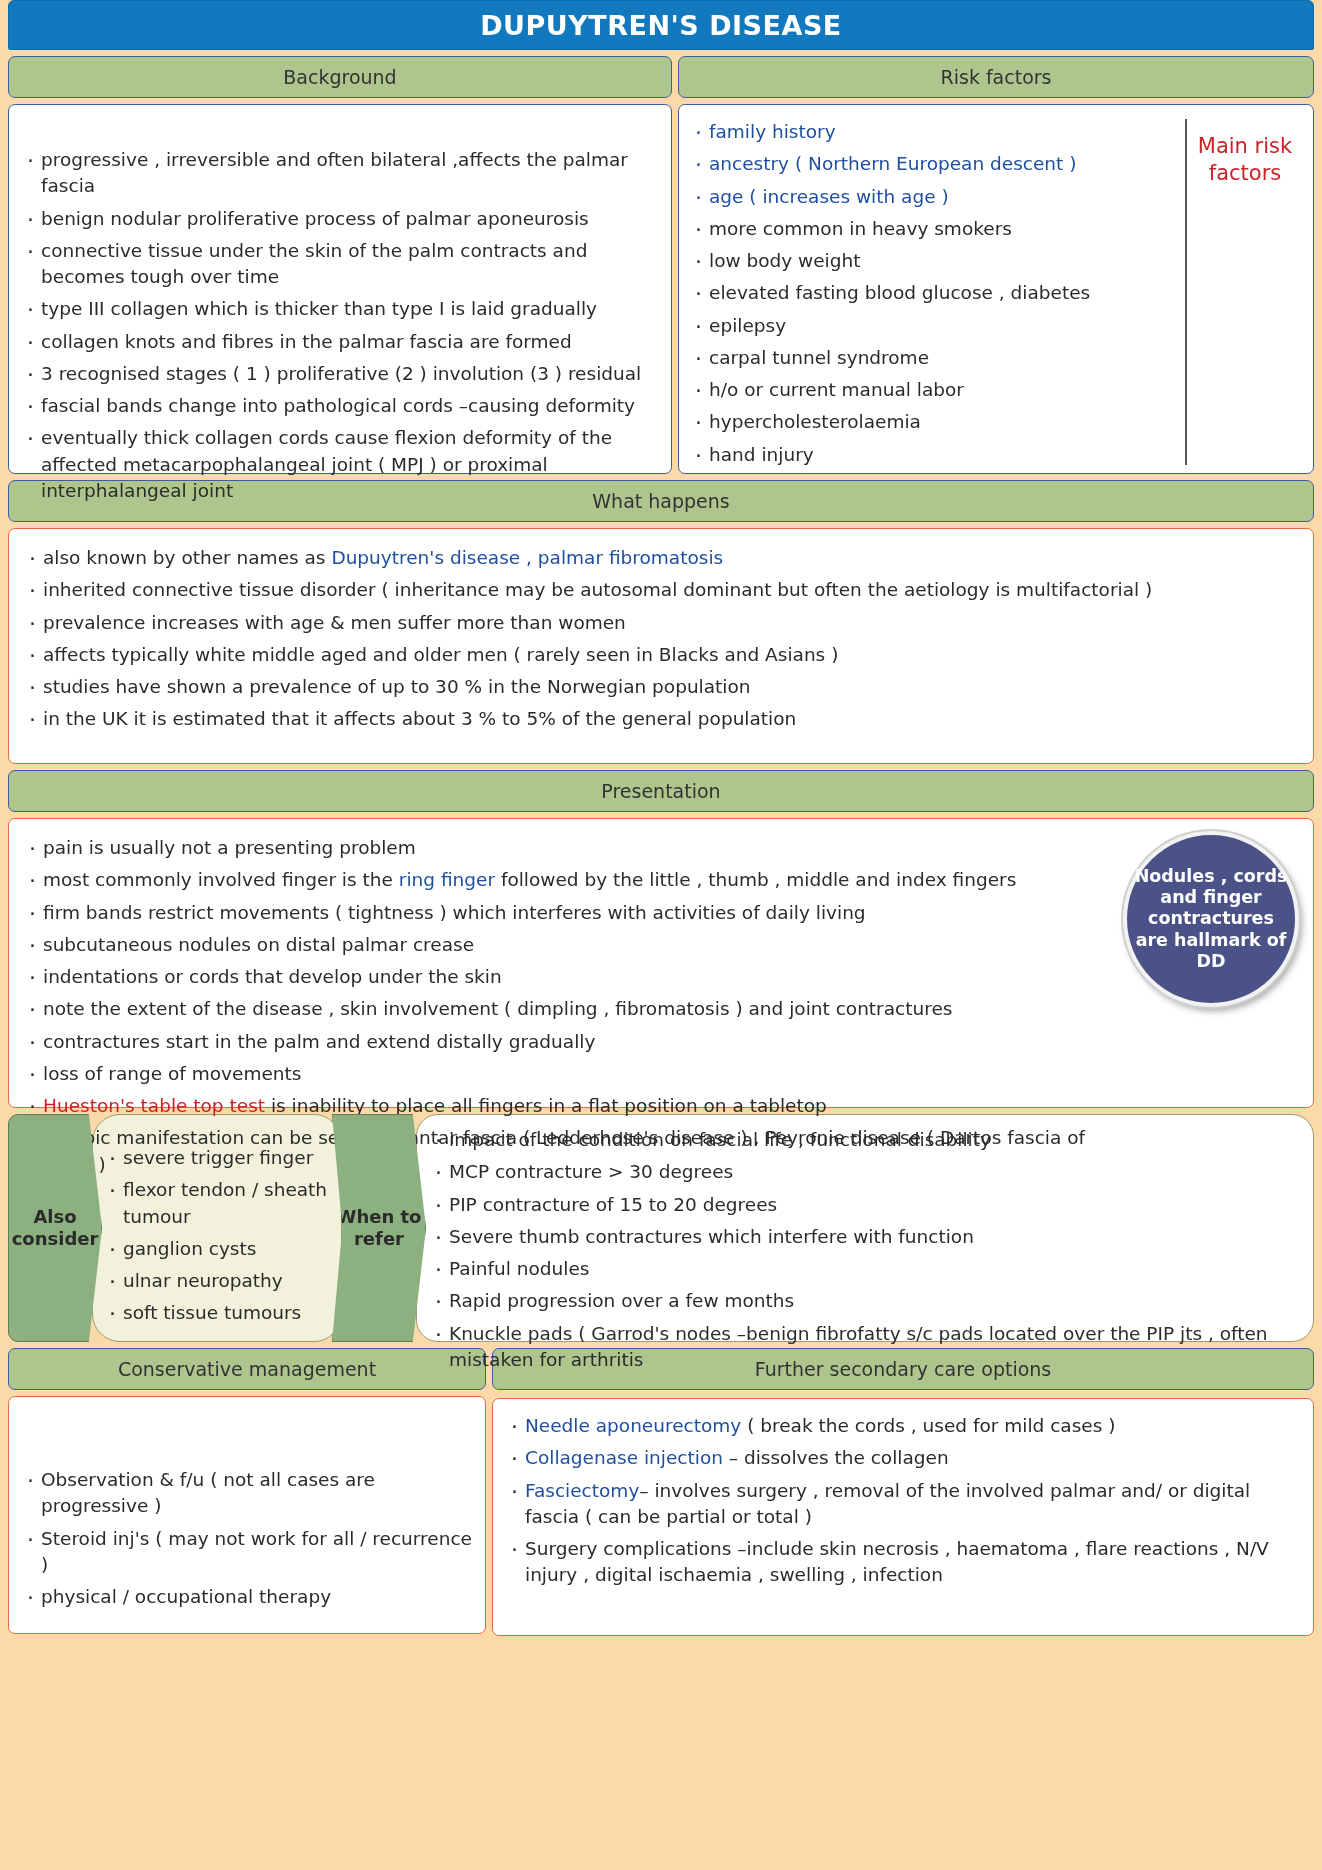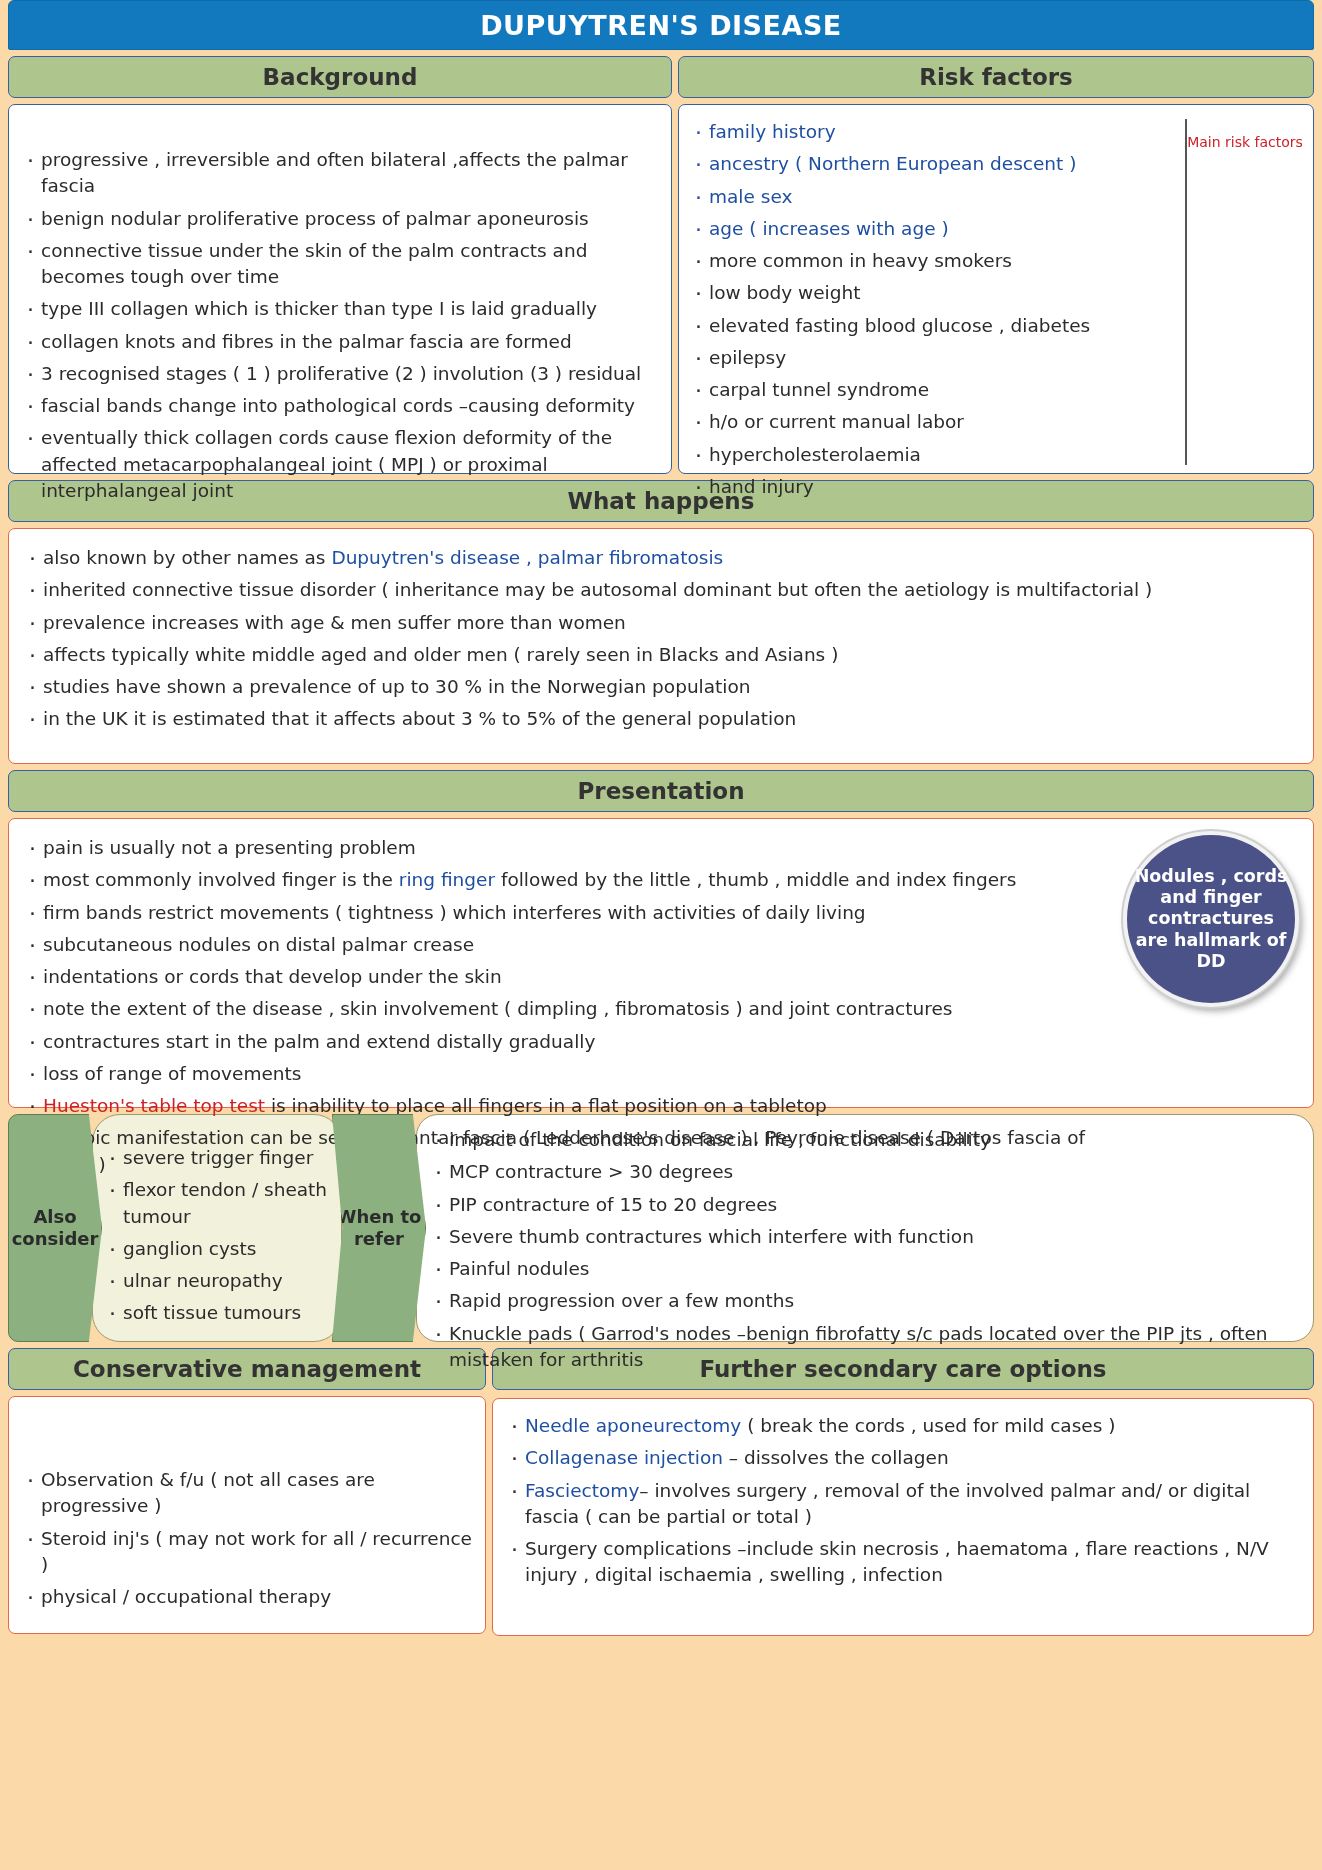--- a/index.html
+++ b/index.html
@@ -24,21 +24,21 @@
     letter-spacing:.5px;
     border:1px solid #0d6ba9;
   }
 
   
   .hdr{
     background:#afc58e;
     border:1px solid #3a5fa0;
     border-radius:7px;
     display:flex; align-items:center; justify-content:center;
-    font-weight:bold; font-size:23px; color:#333;
+    font-weight:normal; font-size:19px; color:#333;
     height:42px;
   }
   .panel{
     background:#fff;
     border:1px solid #e06a4a;
     border-radius:7px;
   }
   .panel.blue{ border-color:#3a5fa0; }
 
   ul.bl{ list-style:none; margin:0; padding:0; }
@@ -65,21 +65,21 @@
   .rf-body{ height:370px; padding:14px 10px 8px 14px; display:flex; }
   .rf-list{ flex:1; }
   .rf-list li{ margin-bottom:5px; }
   .rf-side{
     width:118px;
     border-left:2px solid #555;
     display:flex; align-items:flex-start; justify-content:center;
     padding-top:14px; margin-left:6px;
   }
   .rf-side span{
-    color:#cc2127; font-size:14px; text-align:center; line-height:1.3;
+    color:#cc2127; font-size:21px; text-align:center; line-height:1.3;
   }
 
   
   .sec{ margin:6px 8px 0 8px; }
   .sec .body{ padding:16px 16px 12px 18px; }
 
   
   .pres-body{ position:relative; padding:16px 16px 14px 18px; }
   .badge{
     position:absolute;
@@ -163,21 +163,20 @@
         </ul>
       </div>
     </div>
 
     <div class="col-rf">
       <div class="hdr">Risk factors</div>
       <div class="panel blue rf-body" style="margin-top:6px;">
         <ul class="bl rf-list">
           <li class="blue-t">family history</li>
           <li class="blue-t">ancestry ( Northern European descent )</li>
-          <li class="blue-t">male sex</li>
           <li class="blue-t">age ( increases with age )</li>
           <li>more common in heavy smokers</li>
           <li>low body weight</li>
           <li>elevated fasting blood glucose , diabetes</li>
           <li>epilepsy</li>
           <li>carpal tunnel syndrome</li>
           <li>h/o or current manual labor</li>
           <li>hypercholesterolaemia</li>
           <li>hand injury</li>
         </ul>

